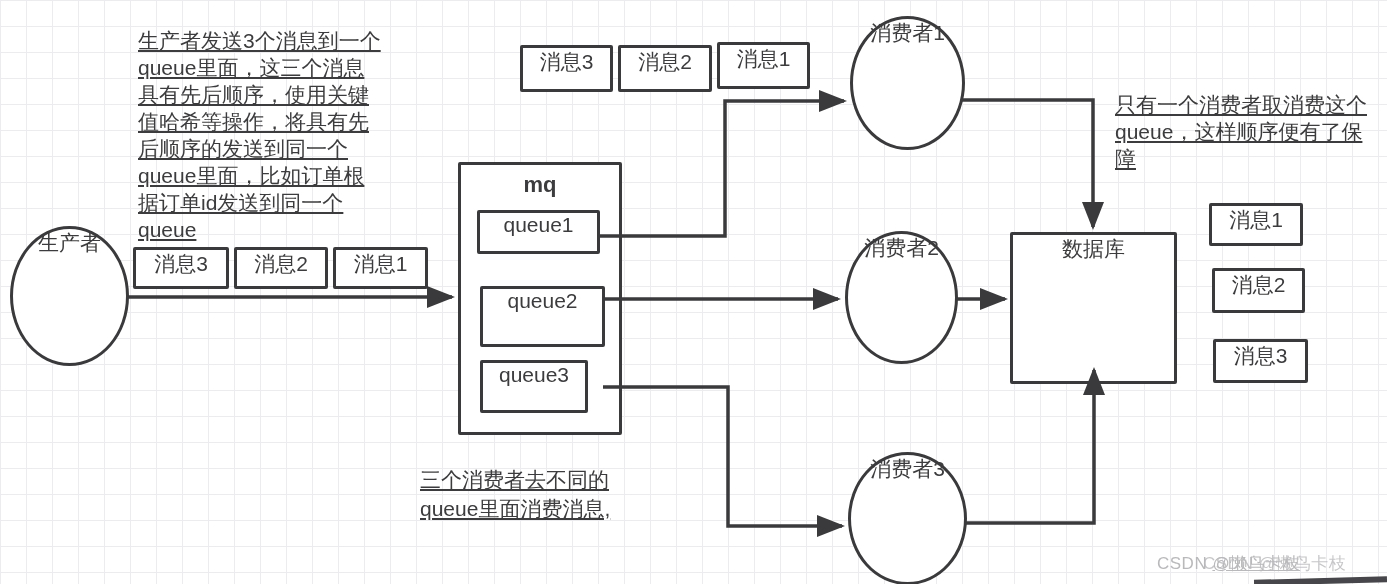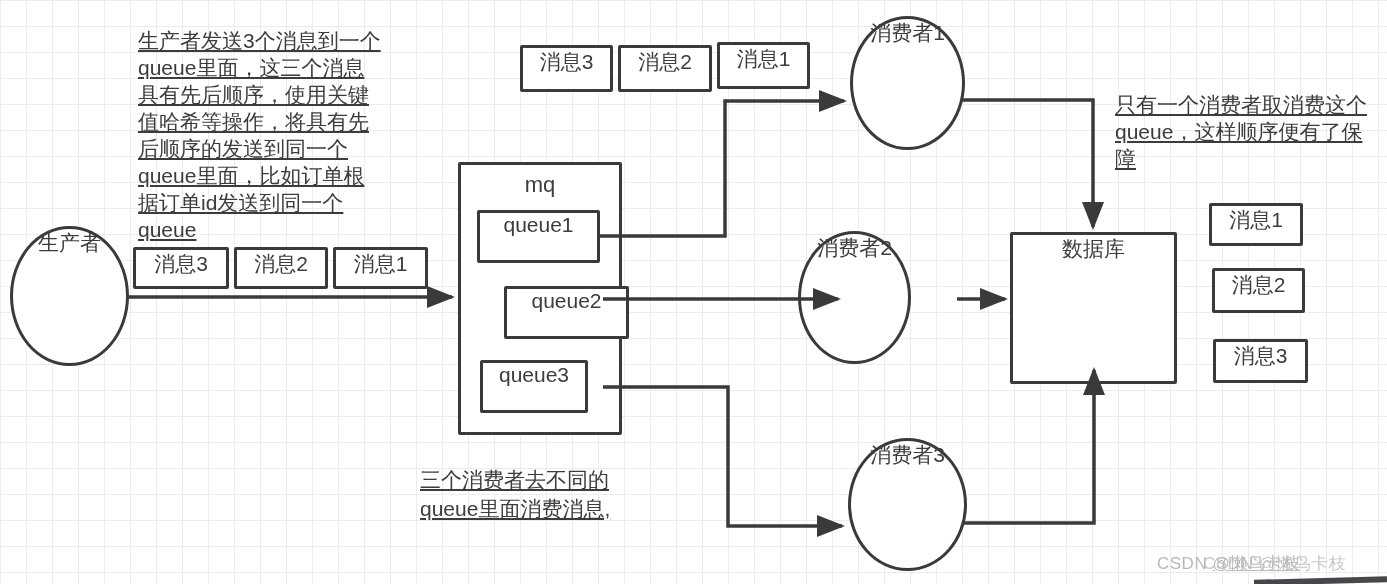--- a/index.html
+++ b/index.html
@@ -14,21 +14,21 @@
     color:#3c3c3e;
   }
   .node{
     position:absolute;box-sizing:border-box;background:#fff;
     border:3px solid #3a3a3c;border-radius:2px;
     display:flex;align-items:flex-start;justify-content:center;
     font-size:21px;color:#3c3c3e;z-index:2;
   }
   .ellipse{border-radius:50%;}
   .container{z-index:1;display:block;}
-  .container .title{display:block;text-align:center;margin-top:7px;font-size:22px;}
+  .container .title{display:block;text-align:center;margin-top:7px;font-size:22px;font-weight:bold;}
   .note{
     position:absolute;white-space:pre-line;font-size:21px;line-height:27px;
     color:#3c3c3e;z-index:2;text-decoration:underline;
   }
   svg.wires{position:absolute;left:0;top:0;z-index:5;pointer-events:none;}
   .watermark{
     position:absolute;top:552px;font-size:17px;color:#b9b9bc;z-index:6;
     white-space:nowrap;letter-spacing:0.5px;
   }
   .watermark .user{text-decoration:underline;}
@@ -80,47 +80,47 @@
 <div class="node" style="left:234px;top:247px;width:94px;height:42px">
   <span>消息2</span>
 </div>
 <div class="node" style="left:333px;top:247px;width:95px;height:42px">
   <span>消息1</span>
 </div>
 
 <div class="node container" style="left:458px;top:162px;width:164px;height:273px">
   <span class="title">mq</span>
 </div>
-<div class="node" style="left:477px;top:210px;width:123px;height:53px">
+<div class="node" style="left:477px;top:210px;width:123px;height:44px">
   <span>queue1</span>
 </div>
-<div class="node" style="left:504px;top:286px;width:125px;height:53px">
+<div class="node" style="left:480px;top:286px;width:125px;height:61px">
   <span>queue2</span>
 </div>
 <div class="node" style="left:480px;top:360px;width:108px;height:53px">
   <span>queue3</span>
 </div>
 
 <div class="node" style="left:520px;top:45px;width:93px;height:47px">
   <span>消息3</span>
 </div>
 <div class="node" style="left:618px;top:45px;width:94px;height:47px">
   <span>消息2</span>
 </div>
 <div class="node" style="left:717px;top:42px;width:93px;height:47px">
   <span>消息1</span>
 </div>
 
 <div class="node ellipse" style="left:850px;top:16px;width:115px;height:134px">
   <span>消费者1</span>
 </div>
-<div class="node ellipse" style="left:798px;top:231px;width:113px;height:133px">
+<div class="node ellipse" style="left:845px;top:231px;width:113px;height:133px">
   <span>消费者2</span>
 </div>
-<div class="node ellipse" style="left:848px;top:438px;width:119px;height:133px">
+<div class="node ellipse" style="left:848px;top:452px;width:119px;height:133px">
   <span>消费者3</span>
 </div>
 
 <div class="node" style="left:1010px;top:232px;width:167px;height:152px">
   <span>数据库</span>
 </div>
 
 <div class="node" style="left:1209px;top:203px;width:94px;height:43px">
   <span>消息1</span>
 </div>

